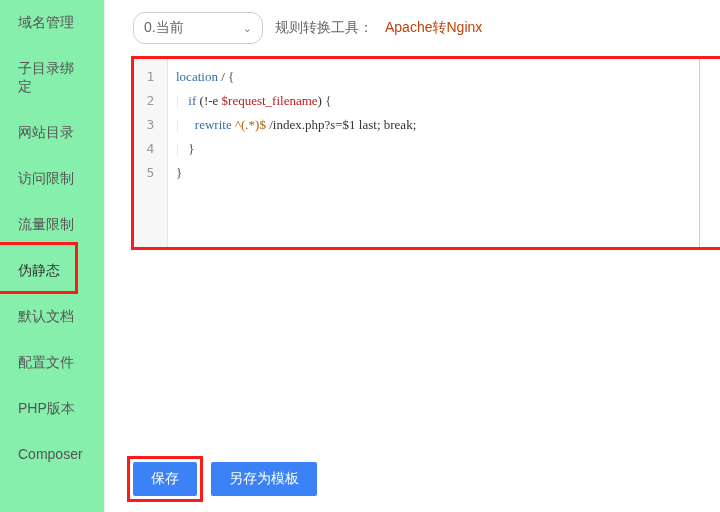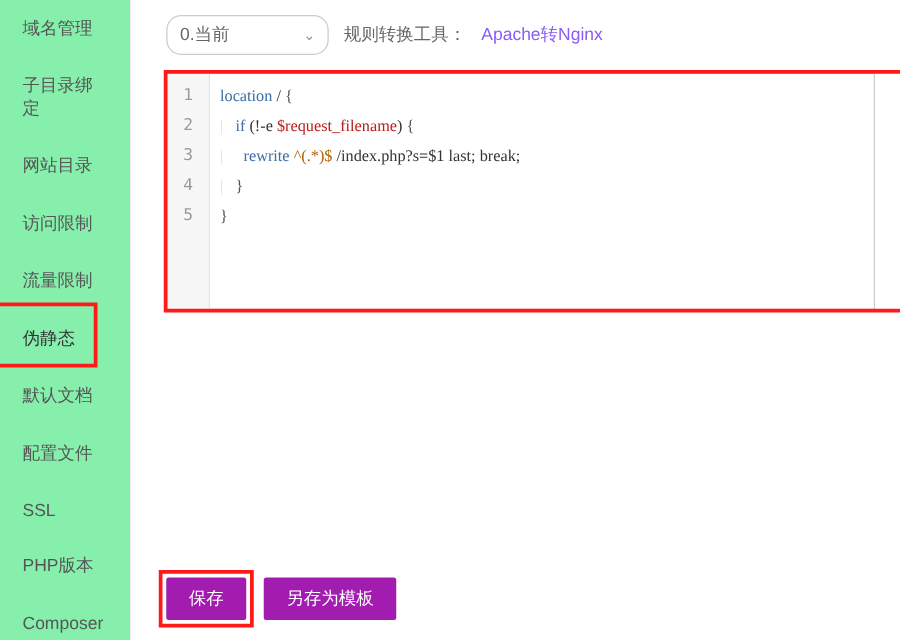--- a/index.html
+++ b/index.html
@@ -51,21 +51,21 @@
     background: #fff;
     display: flex;
     align-items: center;
     justify-content: space-between;
     padding: 0 10px;
     color: #666;
     cursor: pointer;
   }
   .chev { font-size: 11px; color: #888; }
   .label-text { color: #666; }
-  .link-green { color: #8b5cf6; cursor: pointer; }
+  .link-green { color: #c2410c; cursor: pointer; }
   .editor {
     height: 190px;
     border: 1px solid #ccc;
     background: #fff;
     position: relative;
     display: flex;
   }
   .gutter {
     width: 34px;
     background: #f7f7f7;
@@ -100,21 +100,21 @@
     position: absolute;
     bottom: 16px;
     left: 28px;
     display: flex;
     gap: 14px;
     align-items: center;
   }
   .btn {
     height: 34px;
     padding: 0 18px;
-    background: #a21caf;
+    background: #3b82f6;
     color: #fff;
     border: none;
     border-radius: 2px;
     font-size: 14px;
     cursor: pointer;
     display: flex;
     align-items: center;
   }
   .watermark {
     position: absolute;
@@ -141,21 +141,20 @@
 <div class="layout">
   <div class="sidebar" id="sidebar">
       <div class="sidebar-item">域名管理</div>
       <div class="sidebar-item">子目录绑定</div>
       <div class="sidebar-item">网站目录</div>
       <div class="sidebar-item">访问限制</div>
       <div class="sidebar-item">流量限制</div>
       <div class="sidebar-item active">伪静态</div>
       <div class="sidebar-item">默认文档</div>
       <div class="sidebar-item">配置文件</div>
-      <div class="sidebar-item">SSL</div>
       <div class="sidebar-item">PHP版本</div>
       <div class="sidebar-item">Composer</div>
     </div>
 
   <div class="main">
     <div class="toprow">
       <div class="select">
         <span>0.当前</span>
         <span class="chev">⌄</span>
       </div>

